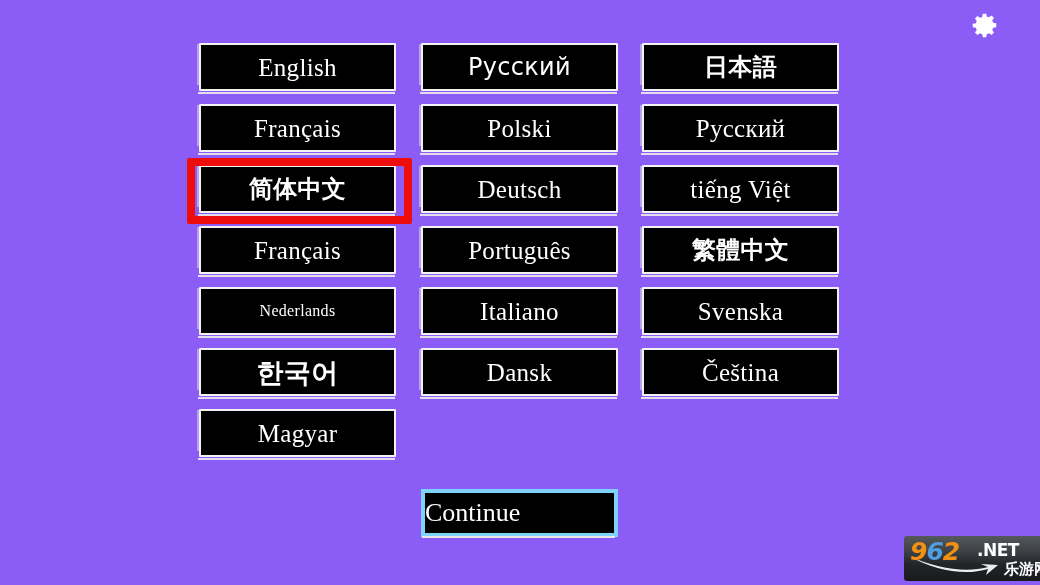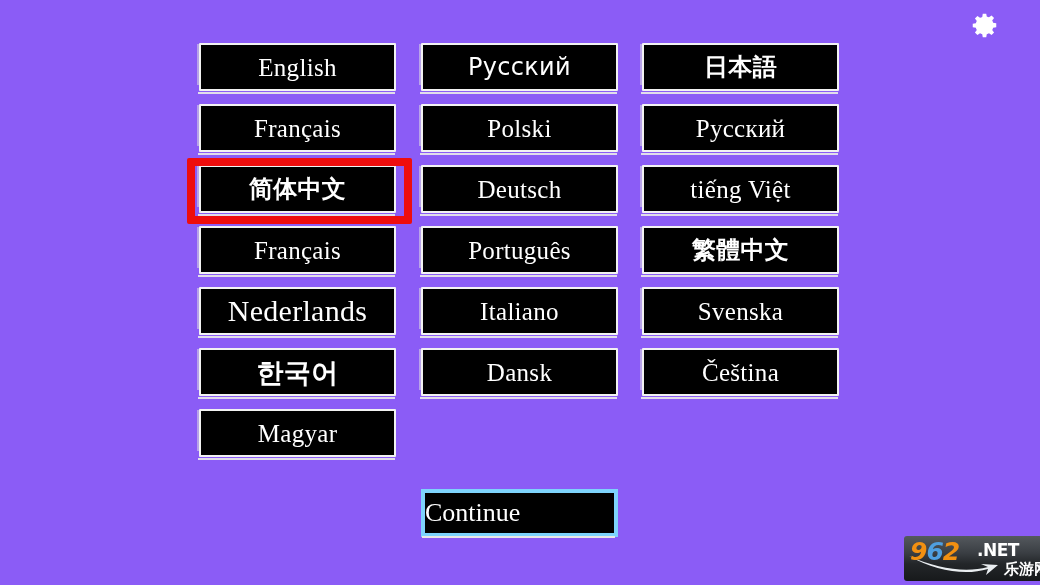--- a/index.html
+++ b/index.html
@@ -98,21 +98,21 @@
   .lang-btn.cyr {
     font-family: "DejaVu Sans", "Liberation Sans", sans-serif;
     font-size: 24px;
     font-weight: 400;
   }
   .lang-btn.hangul {
     font-family: "DejaVu Sans", "Liberation Sans", sans-serif;
     font-size: 27px;
     font-weight: 700;
   }
-  .lang-btn.small { font-size: 30px; }
+  .lang-btn.small { font-size: 16px; }
 
   
   #selection-highlight {
     position: absolute;
     box-sizing: border-box;
     left: -14px;
     top: -9px;
     width: 225px;
     height: 66px;
     border: 8px solid #ee0d0d;

